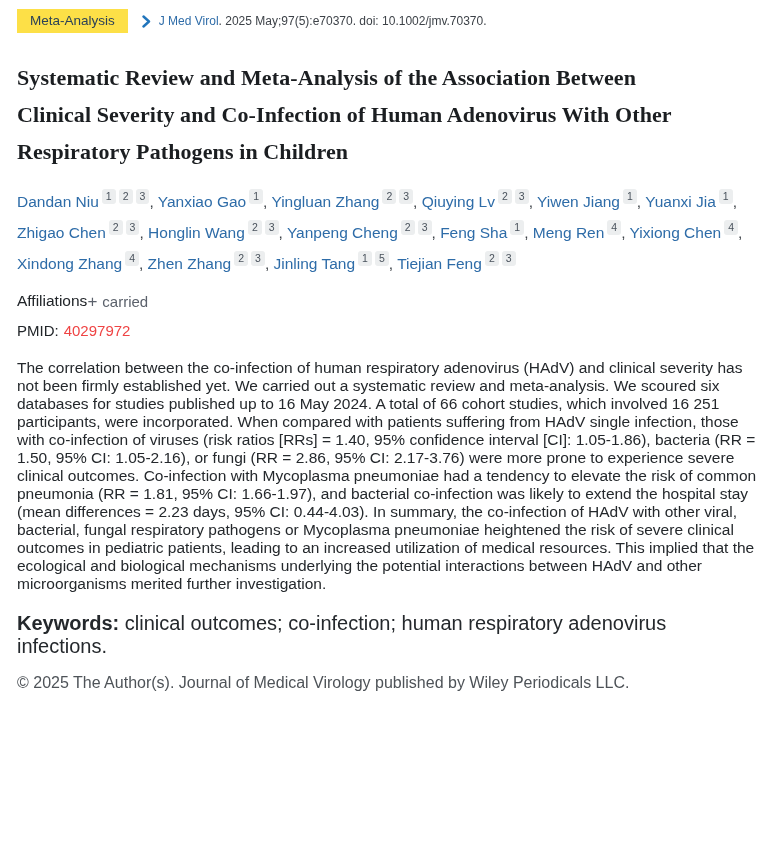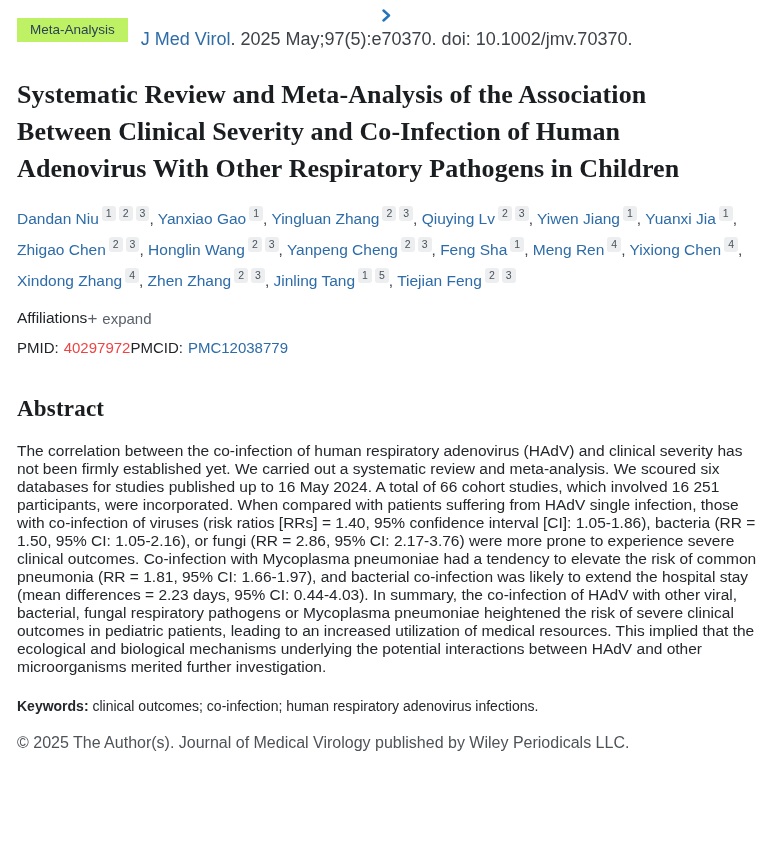--- a/index.html
+++ b/index.html
@@ -10,35 +10,35 @@
     font-family: "Liberation Sans", sans-serif;
     color: #212529;
     overflow: hidden;
   }
   .page { padding: 9px 17px 0 17px; }
 
   
   .topbar { display: flex; align-items: center; gap: 13px; }
   .pub-badge {
     display: inline-block;
-    background: #bef264;
+    background: #fde047;
     color: #2c4257;
     font-size: 13.5px;
     padding: 4px 13px 5px 13px;
     white-space: nowrap;
   }
-  .citation { display: flex; align-items: center; gap: 7px; font-size: 18px; flex-direction: column; }
+  .citation { display: flex; align-items: center; gap: 7px; font-size: 12px; }
   .chev { display: inline-flex; align-items: center; }
   .journal-link { color: #2e6ca8; text-decoration: none; cursor: pointer; }
   .cit-rest { color: #3d4248; }
 
   
   .title {
     font-family: "Liberation Serif", serif;
-    font-size: 26px;
+    font-size: 22px;
     line-height: 37px;
     font-weight: 600;
     color: #1b1e21;
     max-width: 665px;
     margin-top: 26px;
     letter-spacing: 0.1px;
   }
 
   
   .authors {
@@ -91,21 +91,21 @@
     letter-spacing: 0.2px;
   }
   .abstract-text {
     margin-top: 20px;
     font-size: 15.5px;
     line-height: 18px;
     color: #24282c;
     max-width: 744px;
   }
 
-  .keywords { margin-top: 19px; font-size: 14px; line-height: 23px; color: #24282c; max-width: 744px; }
+  .keywords { margin-top: 19px; font-size: 20px; line-height: 23px; color: #24282c; max-width: 744px; }
   .keywords b { font-weight: 700; }
 
   .copyright { margin-top: 16px; font-size: 16px; color: #4e5358; max-width: 744px; }
 </style>
 </head>
 <body>
 
 <div class="page">
 
   <div class="topbar">
@@ -123,36 +123,31 @@
   </div>
 
   <h1 class="title">Systematic Review and Meta-Analysis of the Association Between Clinical Severity and Co-Infection of Human Adenovirus With Other Respiratory Pathogens in Children</h1>
 
   <div class="authors"><a class="author-link">Dandan Niu</a><span class="sup-chip">1</span><span class="sup-chip">2</span><span class="sup-chip">3</span><span class="author-sep">, </span><a class="author-link">Yanxiao Gao</a><span class="sup-chip">1</span><span class="author-sep">, </span><a class="author-link">Yingluan Zhang</a><span class="sup-chip">2</span><span class="sup-chip">3</span><span class="author-sep">, </span><a class="author-link">Qiuying Lv</a><span class="sup-chip">2</span><span class="sup-chip">3</span><span class="author-sep">, </span><a class="author-link">Yiwen Jiang</a><span class="sup-chip">1</span><span class="author-sep">, </span><a class="author-link">Yuanxi Jia</a><span class="sup-chip">1</span><span class="author-sep">, </span><a class="author-link">Zhigao Chen</a><span class="sup-chip">2</span><span class="sup-chip">3</span><span class="author-sep">, </span><a class="author-link">Honglin Wang</a><span class="sup-chip">2</span><span class="sup-chip">3</span><span class="author-sep">, </span><a class="author-link">Yanpeng Cheng</a><span class="sup-chip">2</span><span class="sup-chip">3</span><span class="author-sep">, </span><a class="author-link">Feng Sha</a><span class="sup-chip">1</span><span class="author-sep">, </span><a class="author-link">Meng Ren</a><span class="sup-chip">4</span><span class="author-sep">, </span><a class="author-link">Yixiong Chen</a><span class="sup-chip">4</span><span class="author-sep">, </span><a class="author-link">Xindong Zhang</a><span class="sup-chip">4</span><span class="author-sep">, </span><a class="author-link">Zhen Zhang</a><span class="sup-chip">2</span><span class="sup-chip">3</span><span class="author-sep">, </span><a class="author-link">Jinling Tang</a><span class="sup-chip">1</span><span class="sup-chip">5</span><span class="author-sep">, </span><a class="author-link">Tiejian Feng</a><span class="sup-chip">2</span><span class="sup-chip">3</span></div>
 
   <div class="affil-row">
     <span class="affil-label">Affiliations</span>
     <button class="expand-btn">
       <span class="plus-icon">+</span>
-      <span>expand</span>
+      <span>carried</span>
     </button>
   </div>
 
   <div class="ids-row">
     <span class="id-item">
       <span class="id-label">PMID:</span>
       <span class="id-value-plain">40297972</span>
     </span>
-    <span class="id-item">
-      <span class="id-label">PMCID:</span>
-      <a class="id-link">PMC12038779</a>
-    </span>
   </div>
 
-  <h2 class="abstract-heading">Abstract</h2>
   <p class="abstract-text">The correlation between the co-infection of human respiratory adenovirus (HAdV) and clinical severity has not been firmly established yet. We carried out a systematic review and meta-analysis. We scoured six databases for studies published up to 16 May 2024. A total of 66 cohort studies, which involved 16 251 participants, were incorporated. When compared with patients suffering from HAdV single infection, those with co-infection of viruses (risk ratios [RRs] = 1.40, 95% confidence interval [CI]: 1.05-1.86), bacteria (RR = 1.50, 95% CI: 1.05-2.16), or fungi (RR = 2.86, 95% CI: 2.17-3.76) were more prone to experience severe clinical outcomes. Co-infection with Mycoplasma pneumoniae had a tendency to elevate the risk of common pneumonia (RR = 1.81, 95% CI: 1.66-1.97), and bacterial co-infection was likely to extend the hospital stay (mean differences = 2.23 days, 95% CI: 0.44-4.03). In summary, the co-infection of HAdV with other viral, bacterial, fungal respiratory pathogens or Mycoplasma pneumoniae heightened the risk of severe clinical outcomes in pediatric patients, leading to an increased utilization of medical resources. This implied that the ecological and biological mechanisms underlying the potential interactions between HAdV and other microorganisms merited further investigation.</p>
 
   <p class="keywords">
     <b>Keywords:</b><span> clinical outcomes; co-infection; human respiratory adenovirus infections.</span>
   </p>
 
   <p class="copyright">© 2025 The Author(s). Journal of Medical Virology published by Wiley Periodicals LLC.</p>
 
 </div>
 

